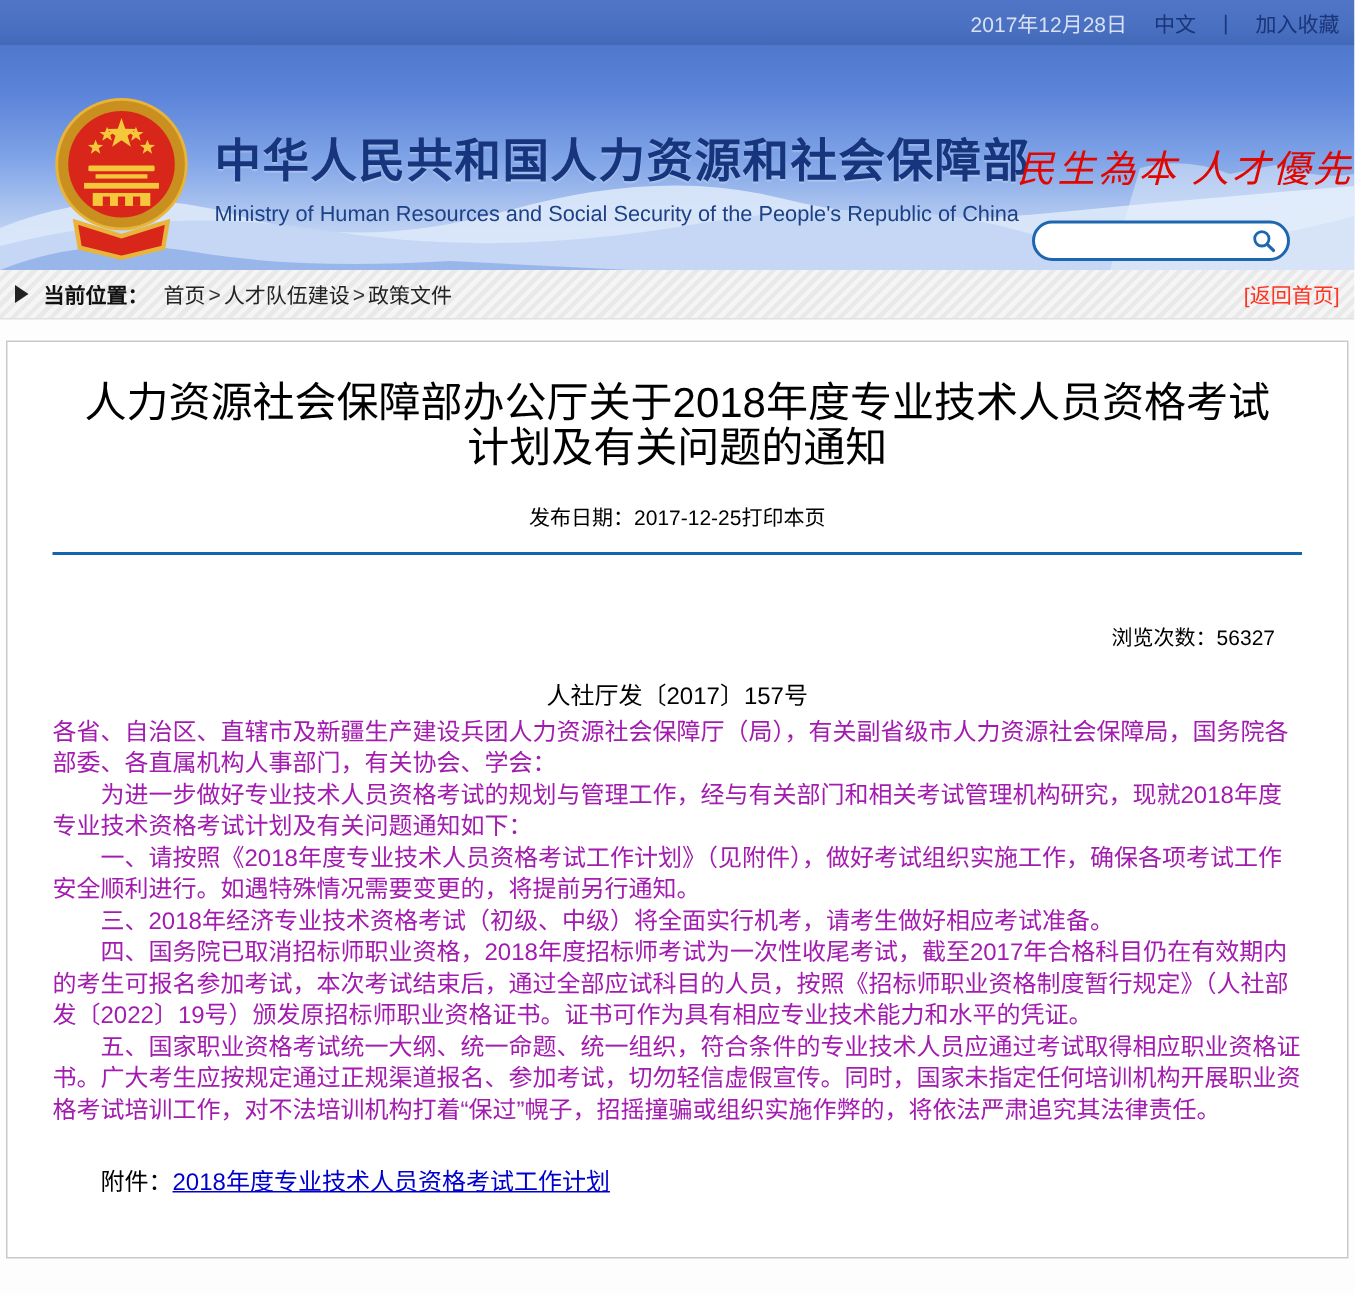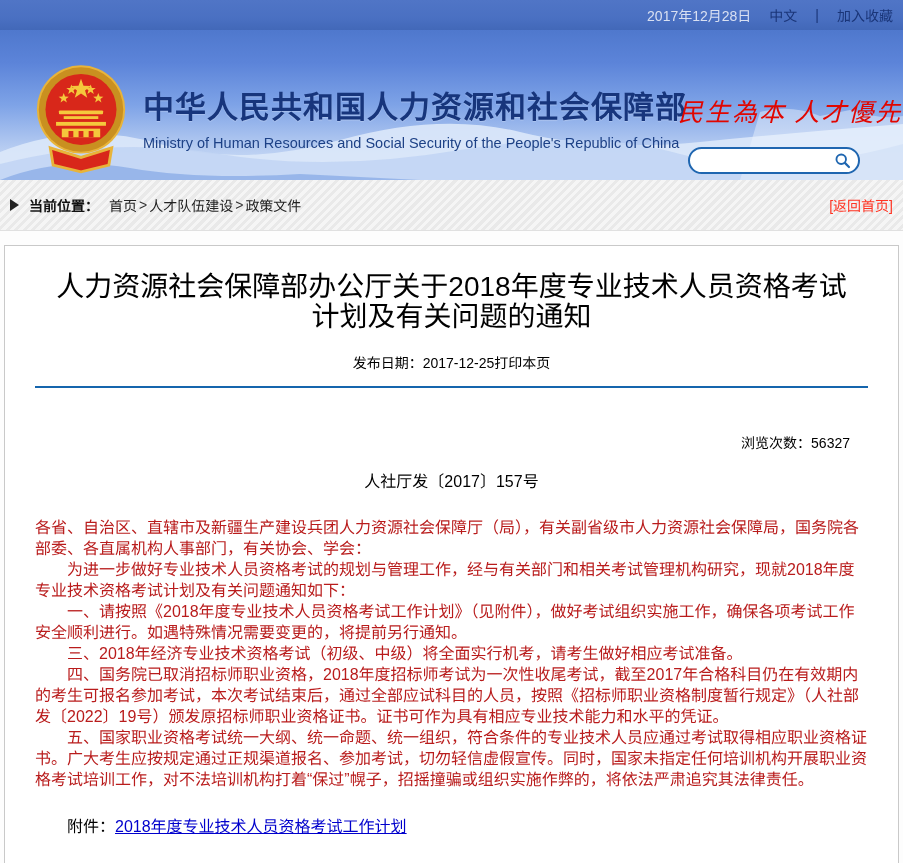--- a/index.html
+++ b/index.html
@@ -48,21 +48,21 @@
     display: flex; align-items: center; justify-content: flex-end; padding: 0 7px;
   }
   .searchbox input {
     flex: 1; border: none; outline: none; background: transparent;
     font-size: 13px; height: 20px; min-width: 0;
   }
   .search-icon { width: 17px; height: 17px; flex: 0 0 auto; cursor: pointer; }
 
   
   .crumbbar {
-    height: 51px;
+    height: 33px;
     background: repeating-linear-gradient(135deg, #f5f5f5 0 3px, #e9e9e9 3px 6px);
     border-bottom: 1px solid #e0e0e0;
     display: flex; align-items: center; font-size: 14px; padding: 0 10px;
   }
   .crumb-tri {
     width: 0; height: 0; margin-right: 10px;
     border-left: 9px solid #222; border-top: 6px solid transparent; border-bottom: 6px solid transparent;
   }
   .crumb-label { font-weight: 700; color: #111; margin-right: 10px; }
   .crumb-item { color: #222; text-decoration: none; cursor: pointer; }
@@ -82,21 +82,21 @@
     line-height: 30px; padding: 0 10px;
   }
   .doc-meta {
     margin-top: 20px; display: flex; justify-content: center; 
     font-size: 14px; color: #000;
   }
   .doc-meta .print { cursor: pointer; }
   .doc-rule { border: none; border-top: 2px solid #1565ad; margin-top: 14px; }
   .doc-views { margin-top: 44px; text-align: right; font-size: 14px; padding-right: 18px; }
   .doc-number { margin-top: 16px; text-align: center; font-size: 16px; }
-  .doc-body { margin-top: 25px; font-size: 16px; line-height: 21px; color: #b91c1c; }
+  .doc-body { margin-top: 4px; font-size: 16px; line-height: 21px; color: #a21caf; }
   .doc-body p.para { margin: 0; }
   .doc-body p.para.indent { text-indent: 2em; }
   .attachment { margin-top: 23px; font-size: 16px; text-indent: 2em; }
   .attachment a { color: #0000cc; text-decoration: underline; cursor: pointer; }
 </style>
 </head>
 <body>
 
 <div class="topbar">
   <span class="date">2017年12月28日</span>

